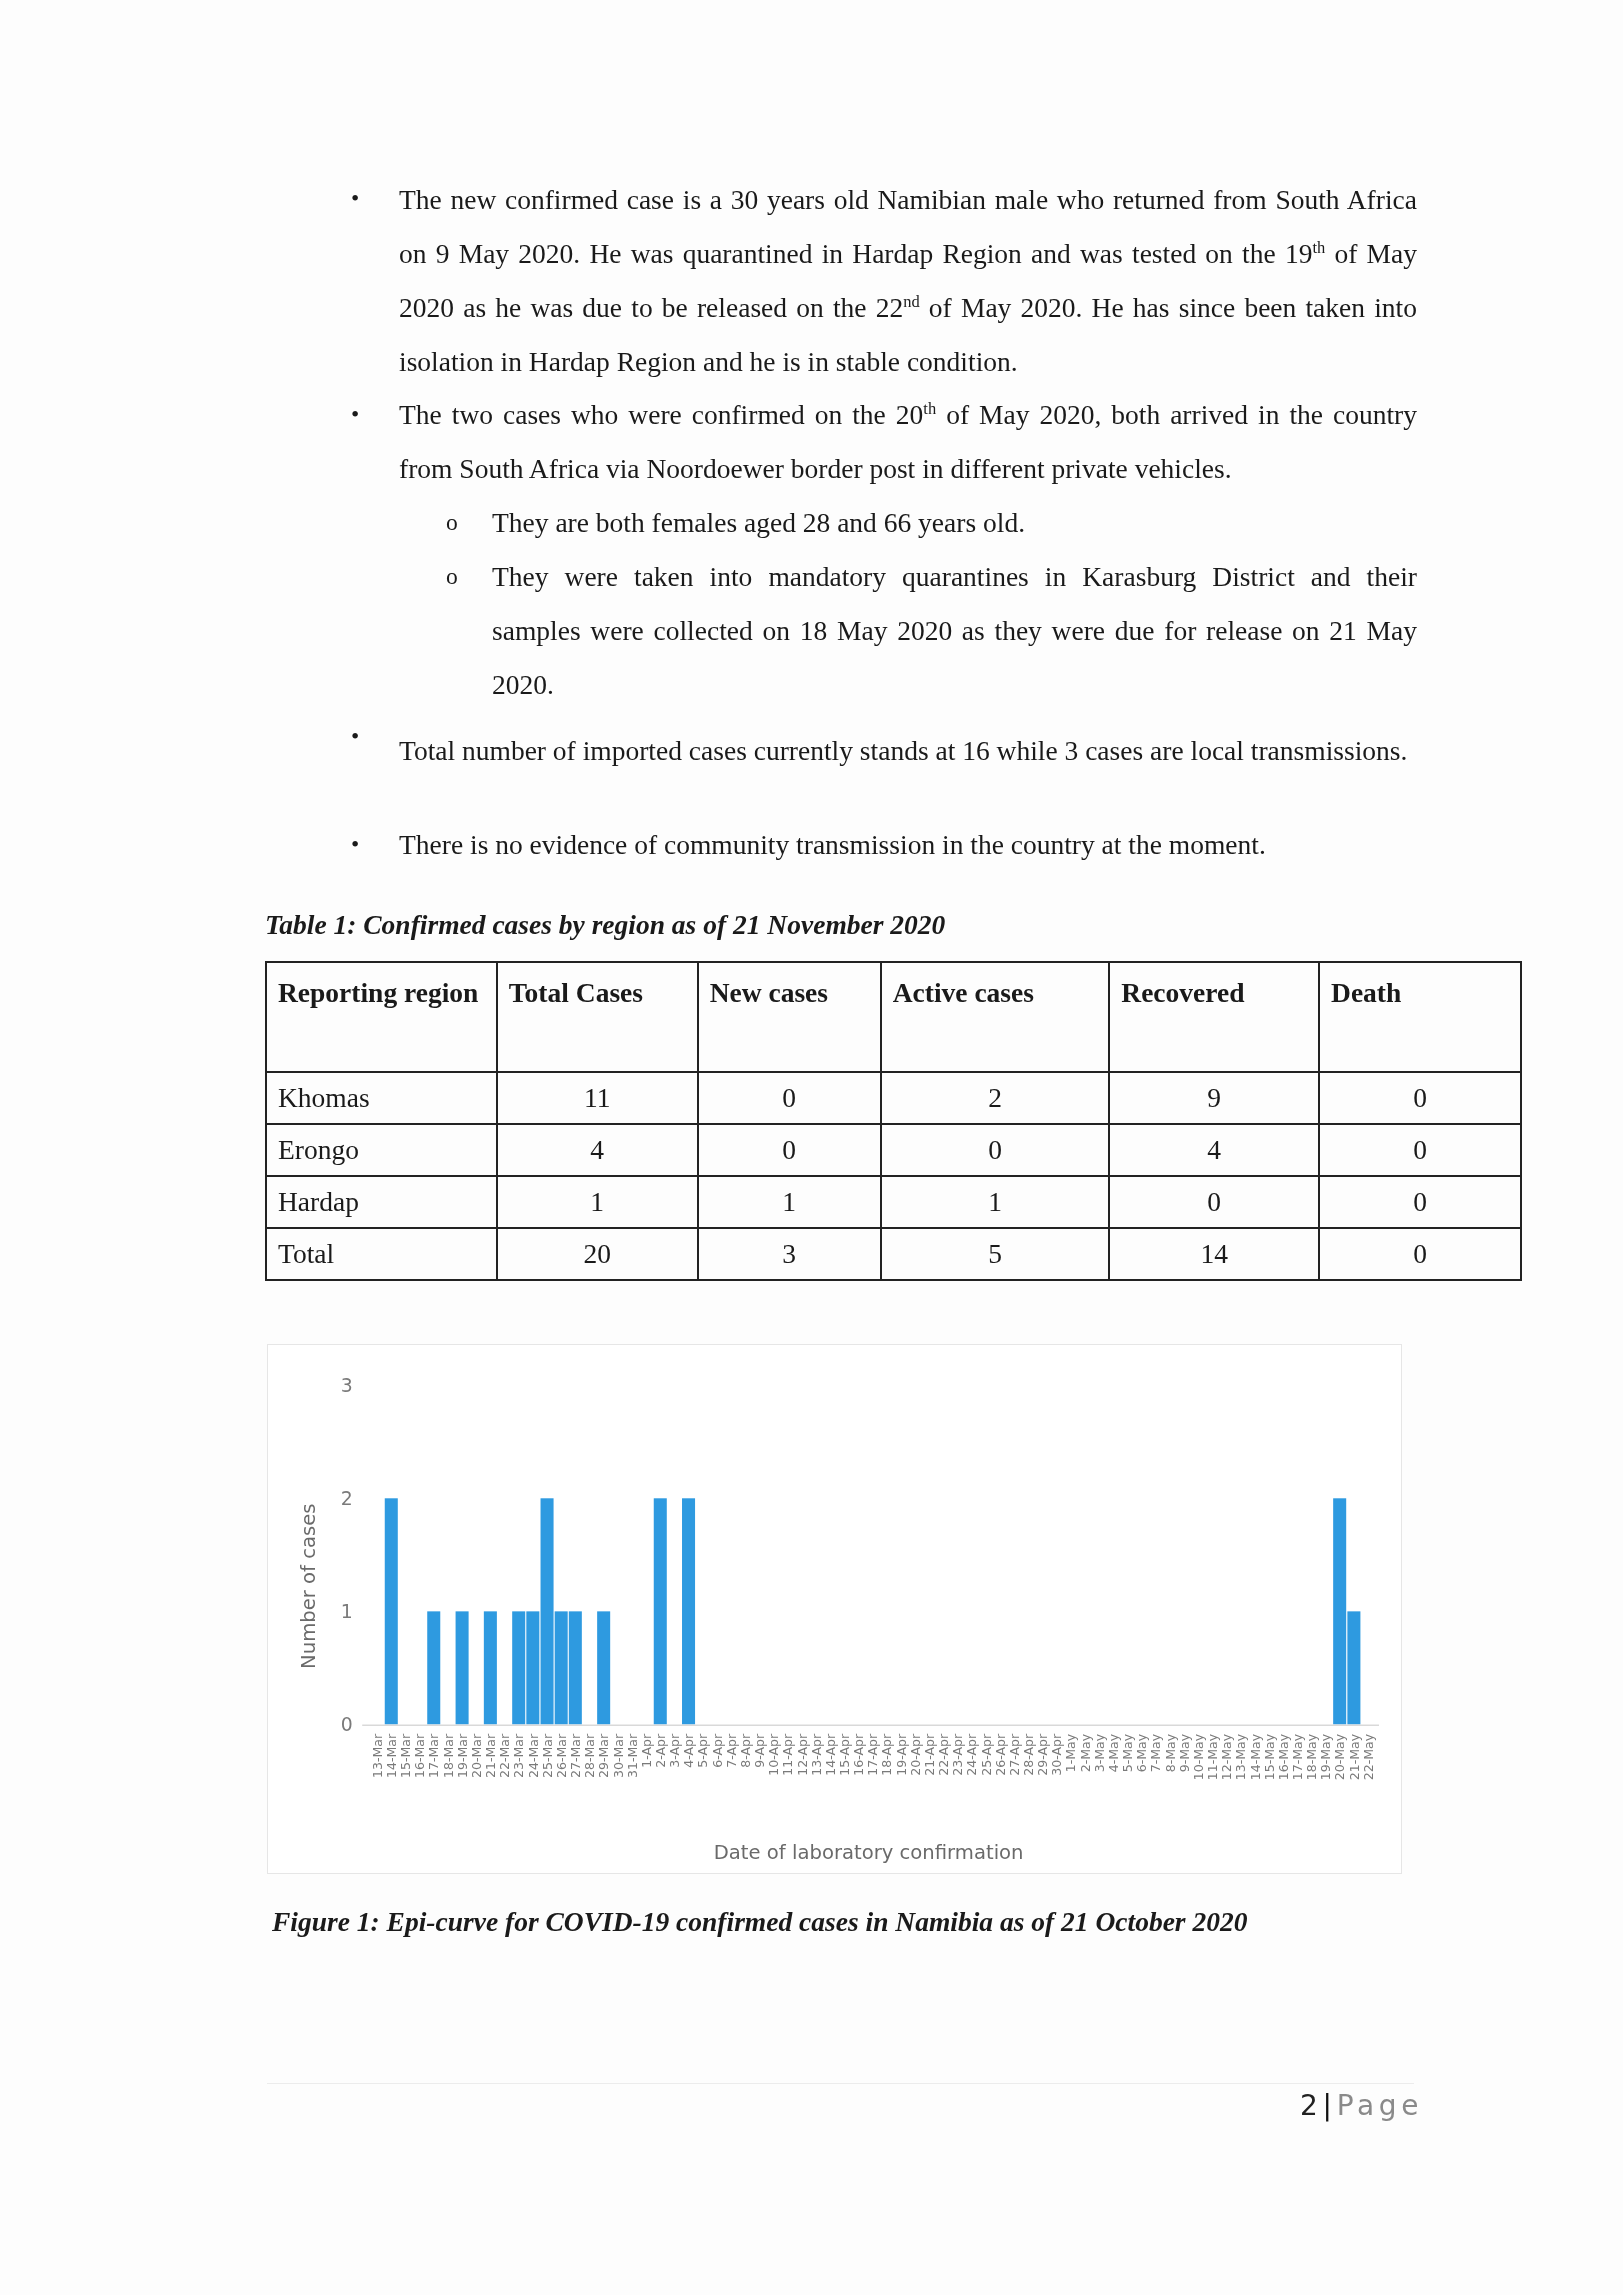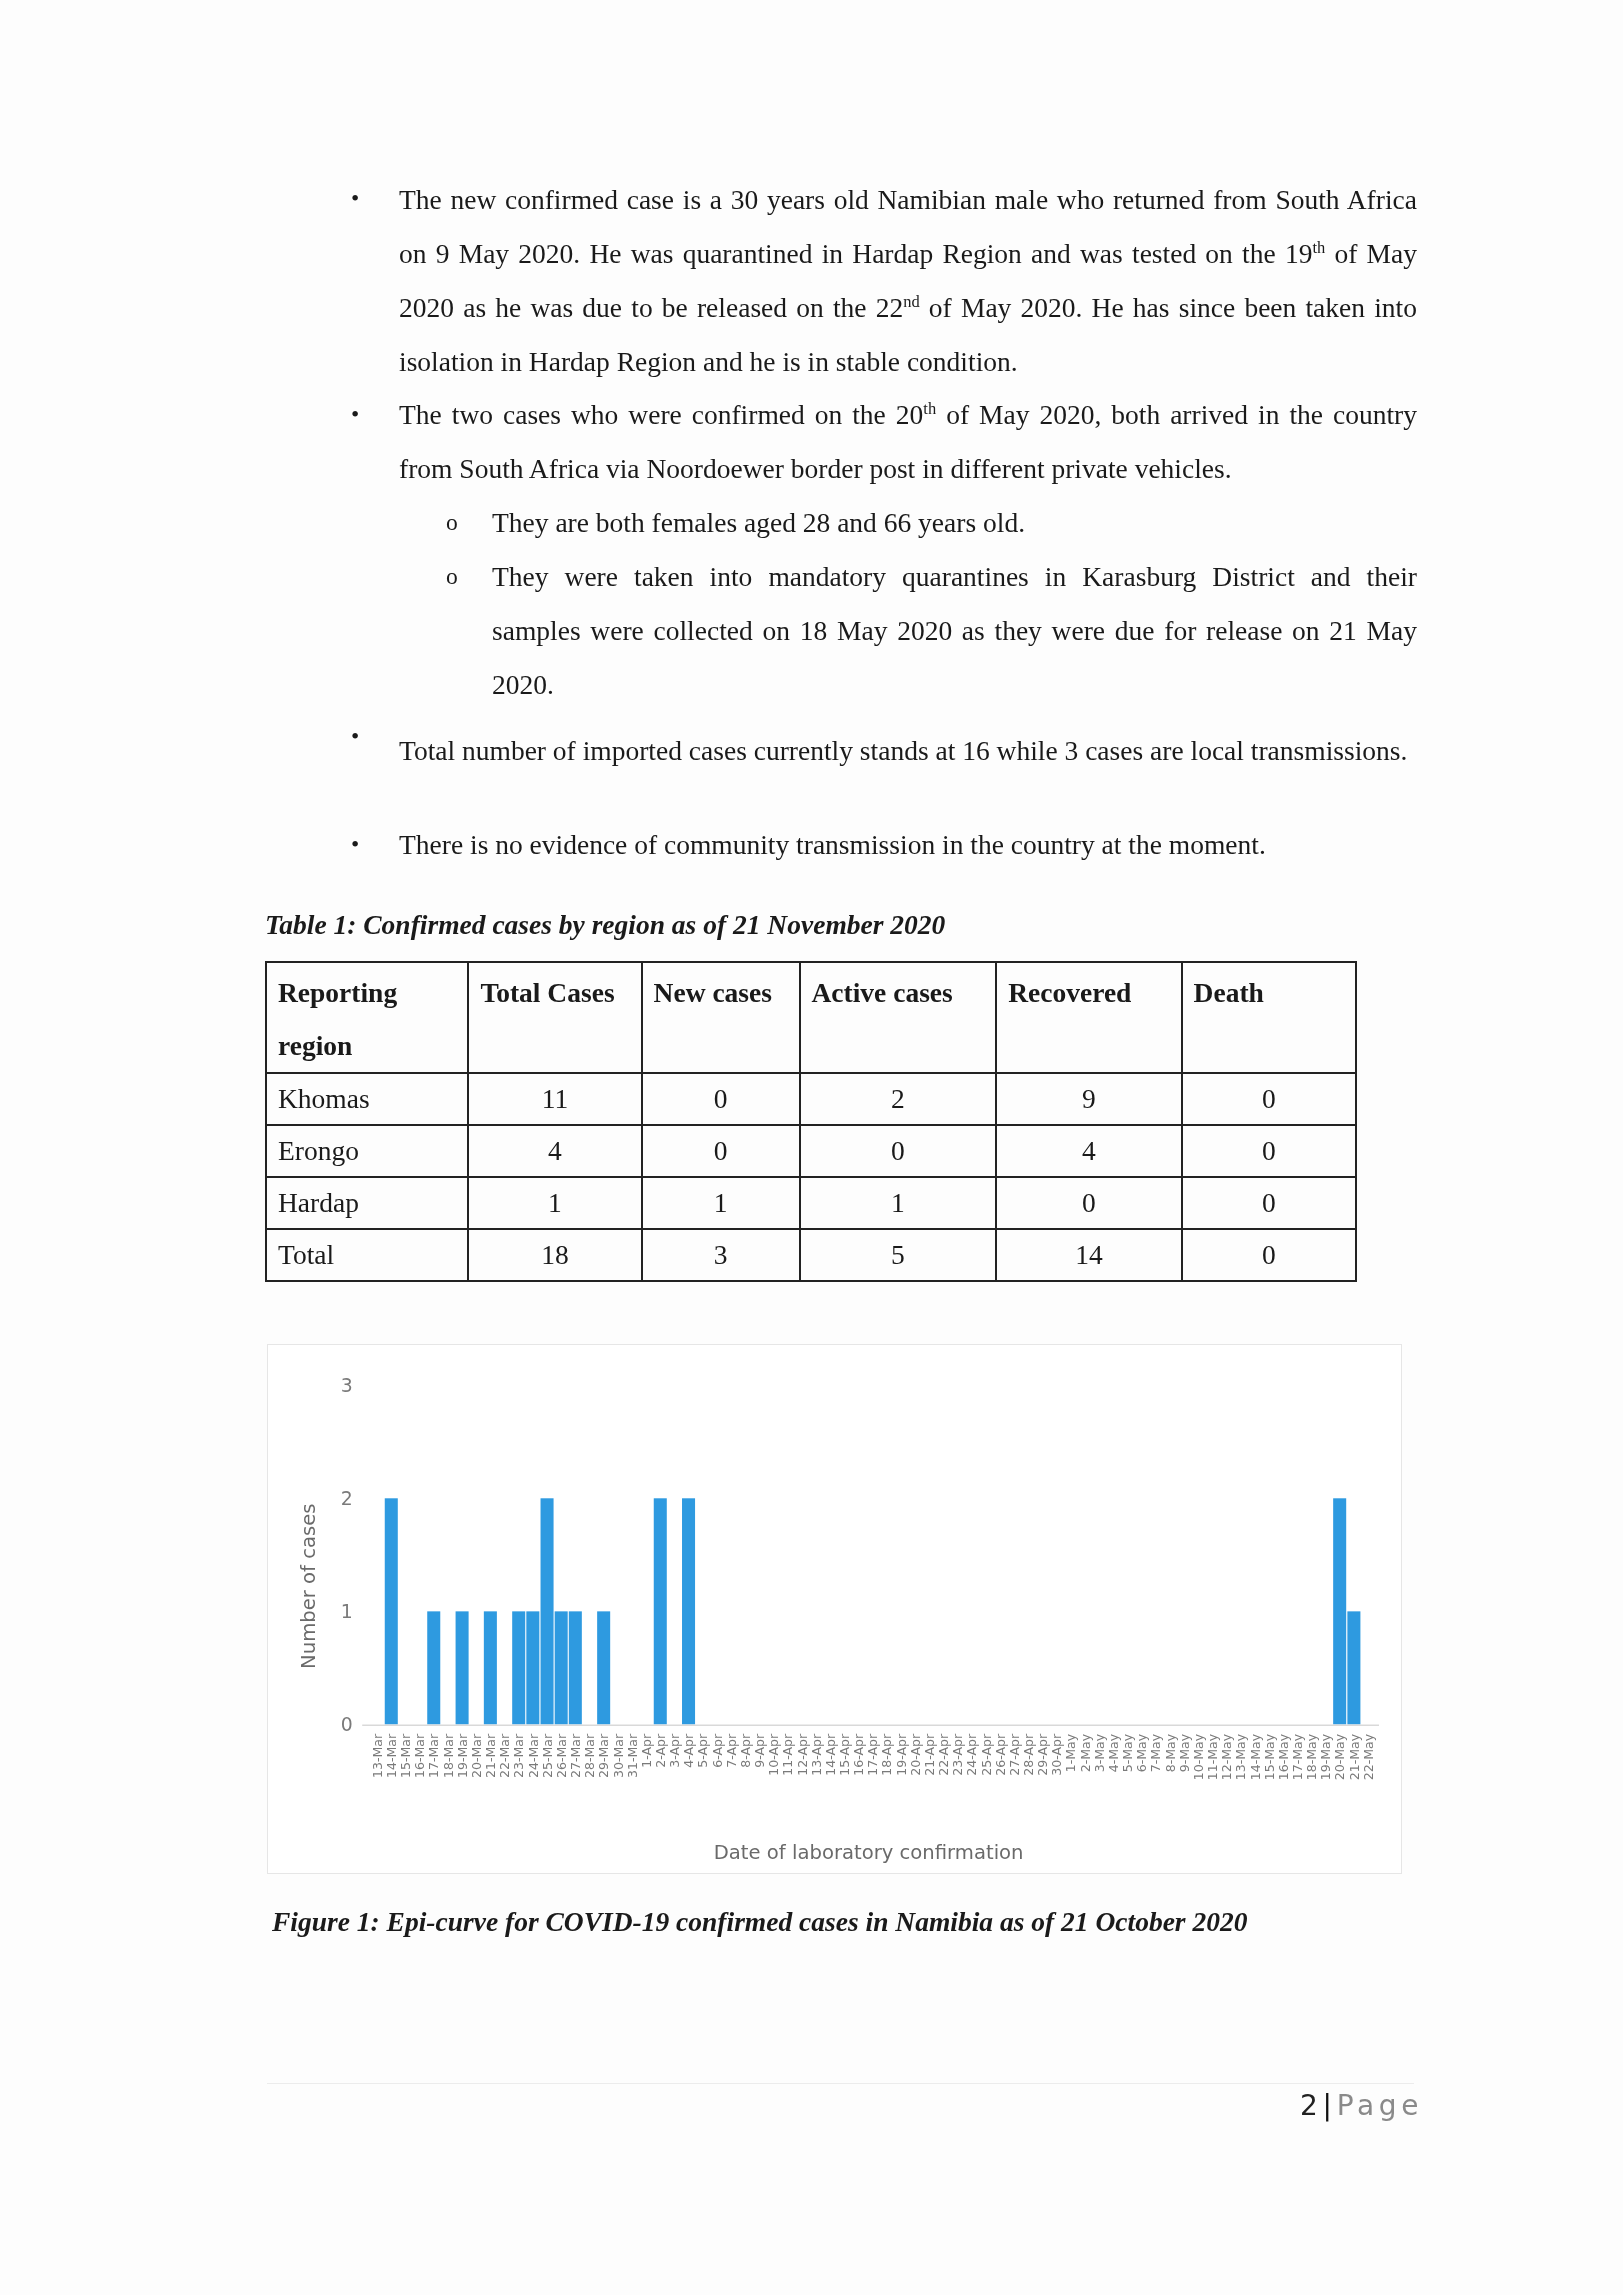--- a/index.html
+++ b/index.html
@@ -4,21 +4,21 @@
 <style>
   html, body { margin:0; padding:0; background:#fdfdfd; }
   body { width:1623px; height:2295px; position:relative; overflow:hidden;
          font-family:"Liberation Serif", serif; color:#1a1a1a; }
   .para { position:absolute; left:399px; width:1018px; font-size:27.5px; line-height:54px; text-align:justify; }
   .bullet { position:absolute; left:351px; font-size:23.6px; }
   .sub-marker { position:absolute; left:446px; font-size:23.6px; }
   .subpara { position:absolute; left:492px; width:925px; font-size:27.5px; line-height:54px; text-align:justify; }
   sup { font-size:16.5px; line-height:0; vertical-align:super; }
   .caption { position:absolute; font-weight:bold; font-style:italic; font-size:27.5px; }
-  table.cases { position:absolute; left:265px; top:961px; width:1092px; border-collapse:collapse; font-size:27.5px; }
+  table.cases { position:absolute; left:265px; top:961px; width:1257px; border-collapse:collapse; font-size:27.5px; }
   table.cases td, table.cases th { border:2px solid #222; padding:0 11px; vertical-align:top; }
   table.cases th { text-align:left; font-weight:bold; height:105px; line-height:53px; padding-top:3.1px; }
   table.cases td { height:50px; line-height:50px;margin-left:8px; }
   table.cases td.num { text-align:center; }
   table.cases tr.total td { font-weight:normal; }
   .chart-frame { position:absolute; left:267px; top:1344px; width:1133px; height:528px; border:1.2px solid #e6e6e6; background:#fff; }
   .chart-frame svg { position:absolute; left:0; top:0; }
   .footer-rule { position:absolute; left:267px; top:2083px; width:1147px; border-top:1.2px solid #ececec; }
   .page-num { position:absolute; left:1300px; top:2089px; font-family:"DejaVu Sans", sans-serif; font-size:28px; color:#222; }
   .page-num .bar { margin:0 4.7px; color:#111; }
@@ -84,21 +84,21 @@
   <tr>
     <td>Hardap</td>
     <td class="num">1</td>
     <td class="num">1</td>
     <td class="num">1</td>
     <td class="num">0</td>
     <td class="num">0</td>
   </tr>
   <tr class="total">
     <td>Total</td>
-    <td class="num">18</td>
+    <td class="num">20</td>
     <td class="num">3</td>
     <td class="num">5</td>
     <td class="num">14</td>
     <td class="num">0</td>
   </tr>
 </tbody>
   </table>
 
 <div class="chart-frame">
   <svg id="chart-svg" width="1133" height="528" viewBox="0 0 1443 672">

